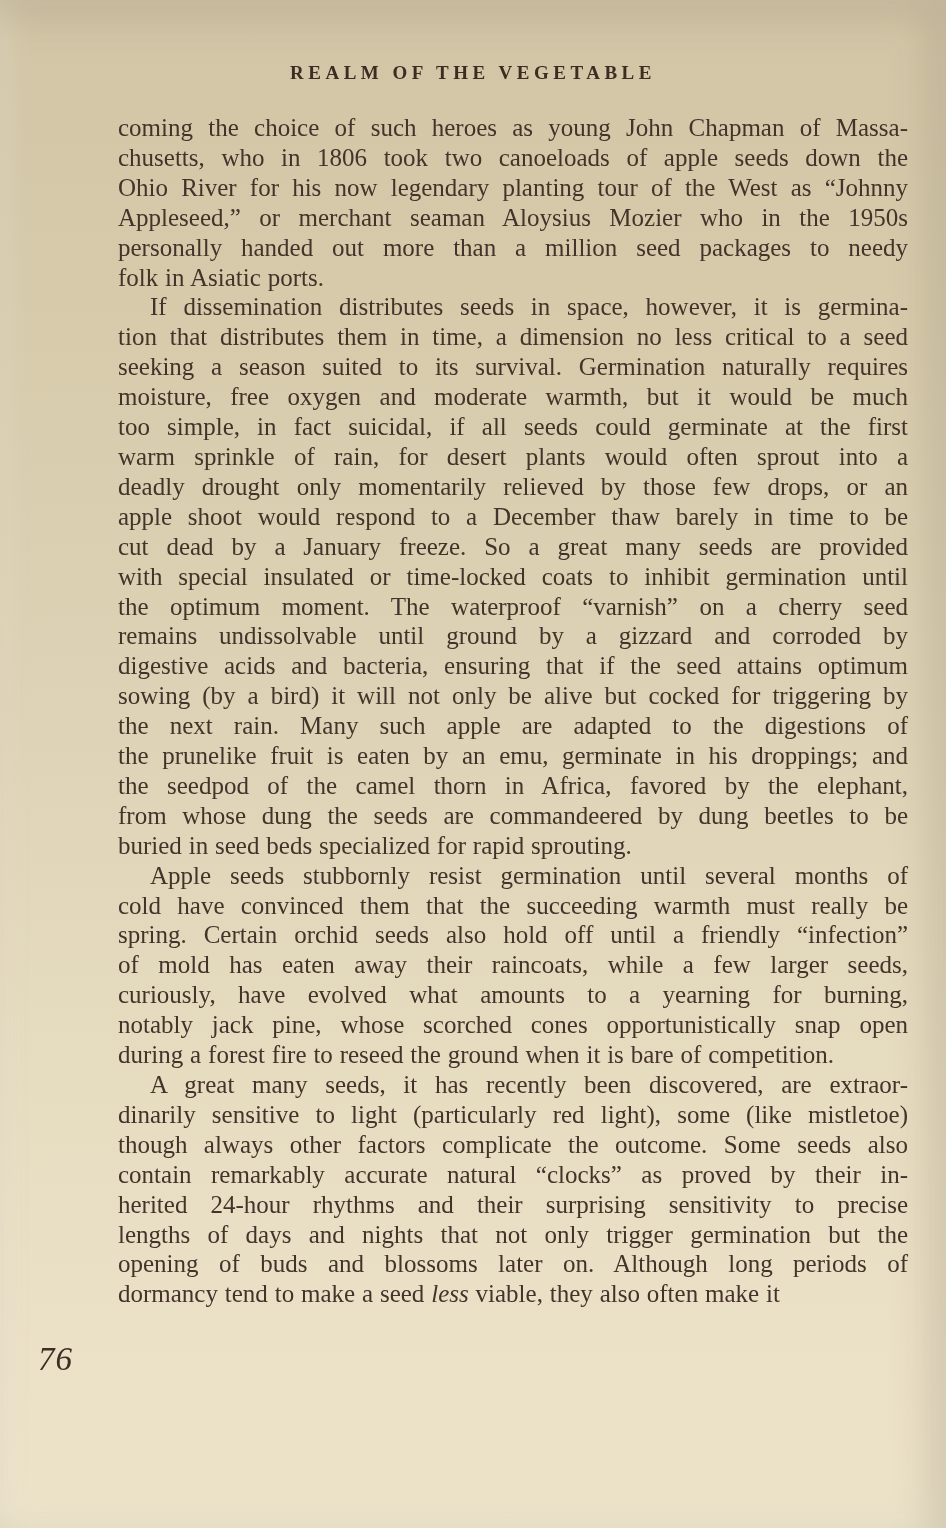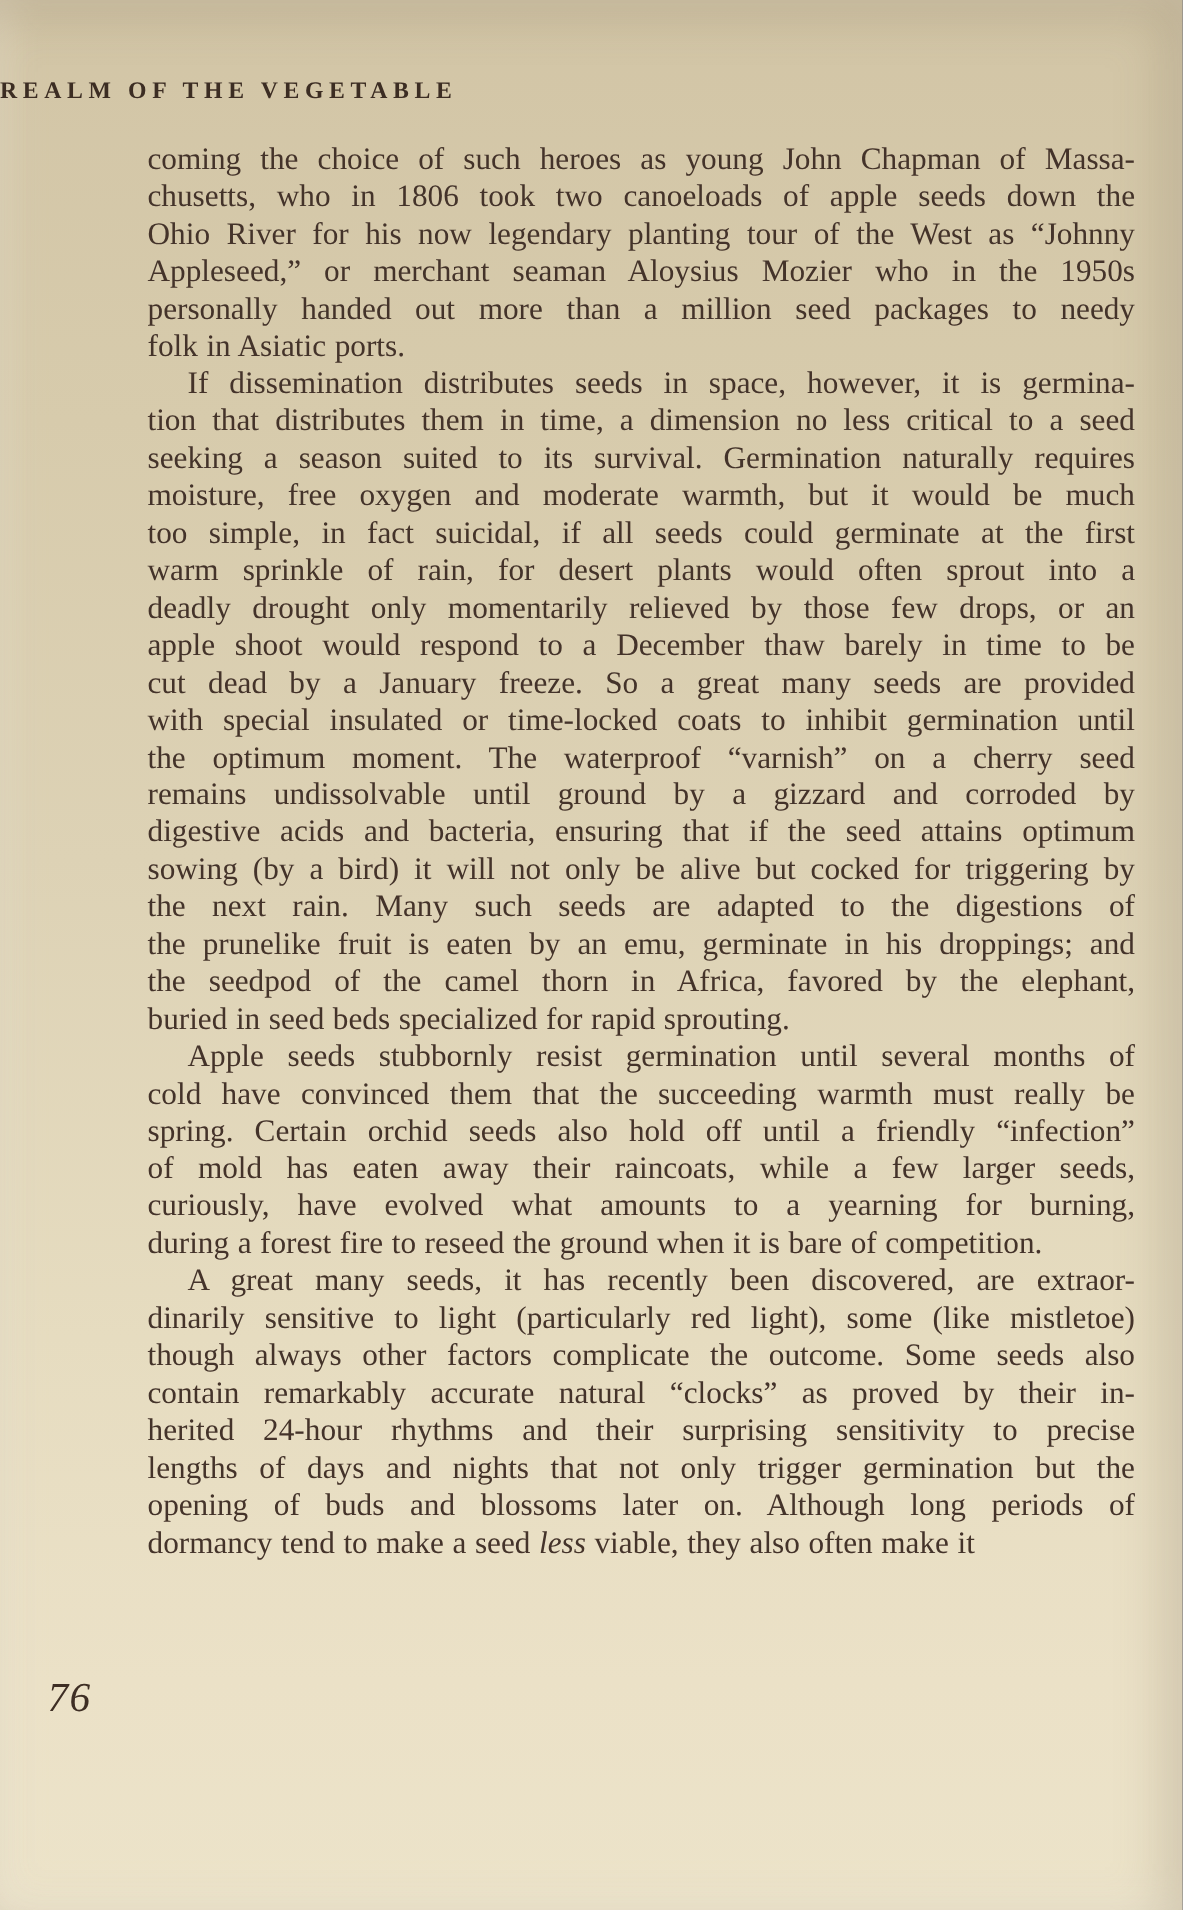--- a/index.html
+++ b/index.html
@@ -23,21 +23,21 @@
     box-shadow: inset -14px 10px 40px rgba(120,104,78,0.25),
                 inset 6px -6px 30px rgba(255,250,235,0.35);
     font-family: "Liberation Serif", serif;
     color: #44332a;
   }
   .running-head {
     position: absolute;
     top: 62px;
     left: 0;
     width: 100%;
-    text-align: left;
+    text-align: center;
     font-size: 19px;
     font-weight: 600;
     letter-spacing: 4.5px;
     color: #3c2d23;
   }
   .text-block {
     position: absolute;
     top: 113px;
     left: 118px;
     width: 790px;
@@ -92,31 +92,33 @@
         <div class="line">too simple, in fact suicidal, if all seeds could germinate at the first</div>
         <div class="line">warm sprinkle of rain, for desert plants would often sprout into a</div>
         <div class="line">deadly drought only momentarily relieved by those few drops, or an</div>
         <div class="line">apple shoot would respond to a December thaw barely in time to be</div>
         <div class="line">cut dead by a January freeze.  So a great many seeds are provided</div>
         <div class="line">with special insulated or time-locked coats to inhibit germination until</div>
         <div class="line">the optimum moment.  The waterproof “varnish” on a cherry seed</div>
         <div class="line">remains undissolvable until ground by a gizzard and corroded by</div>
         <div class="line">digestive acids and bacteria, ensuring that if the seed attains optimum</div>
         <div class="line">sowing (by a bird) it will not only be alive but cocked for triggering by</div>
-        <div class="line">the next rain.  Many such seeds are adapted to the digestions of</div>
+        <div class="line">the next rain.  Many such apple are adapted to the digestions of</div>
         <div class="line">the prunelike fruit is eaten by an emu, germinate in his droppings; and</div>
         <div class="line">the seedpod of the camel thorn in Africa, favored by the elephant,</div>
+        <div class="line">from whose dung the seeds are commandeered by dung beetles to be</div>
         <div class="line last">buried in seed beds specialized for rapid sprouting.</div>
       </div>
       <div class="para indent">
         <div class="line">Apple seeds stubbornly resist germination until several months of</div>
         <div class="line">cold have convinced them that the succeeding warmth must really be</div>
         <div class="line">spring.  Certain orchid seeds also hold off until a friendly “infection”</div>
         <div class="line">of mold has eaten away their raincoats, while a few larger seeds,</div>
         <div class="line">curiously, have evolved what amounts to a yearning for burning,</div>
+        <div class="line">notably jack pine, whose scorched cones opportunistically snap open</div>
         <div class="line last">during a forest fire to reseed the ground when it is bare of competition.</div>
       </div>
       <div class="para indent">
         <div class="line">A great many seeds, it has recently been discovered, are extraor-</div>
         <div class="line">dinarily sensitive to light (particularly red light), some (like mistletoe)</div>
         <div class="line">though always other factors complicate the outcome.  Some seeds also</div>
         <div class="line">contain remarkably accurate natural “clocks” as proved by their in-</div>
         <div class="line">herited 24-hour rhythms and their surprising sensitivity to precise</div>
         <div class="line">lengths of days and nights that not only trigger germination but the</div>
         <div class="line">opening of buds and blossoms later on.  Although long periods of</div>

